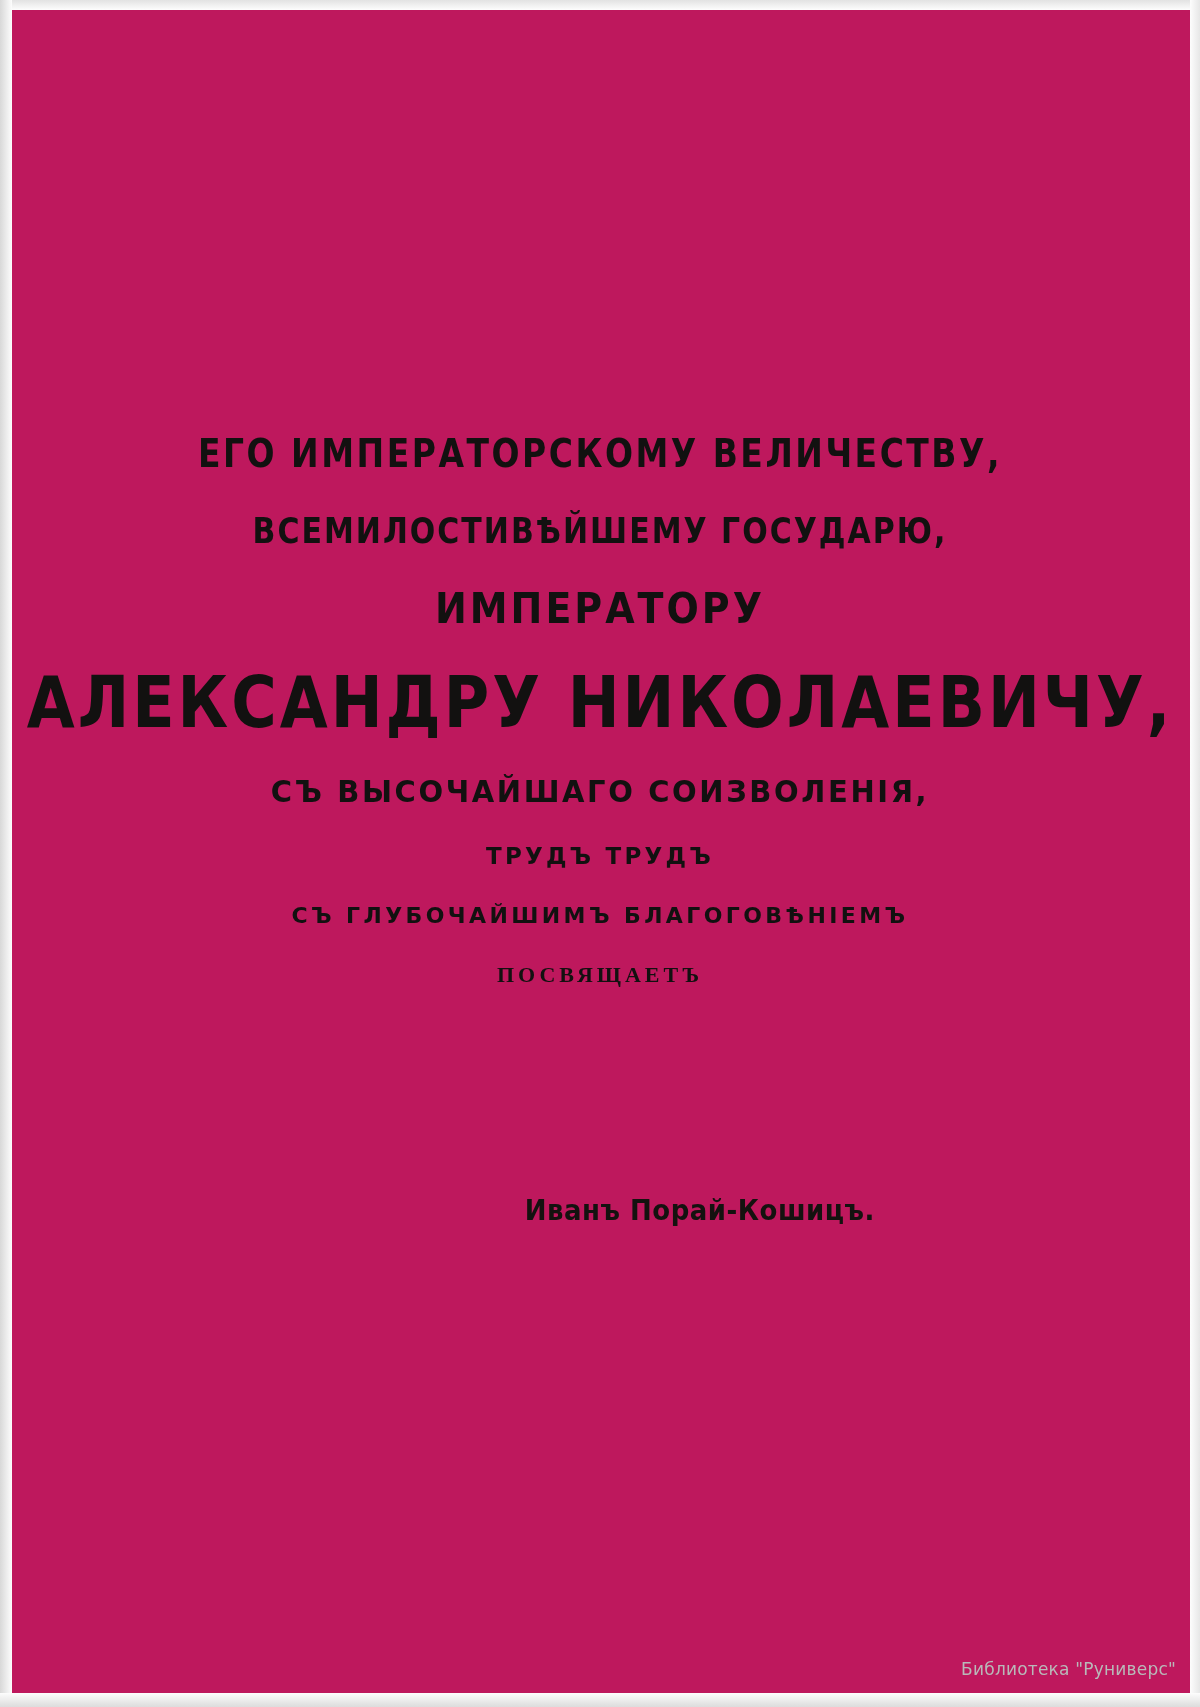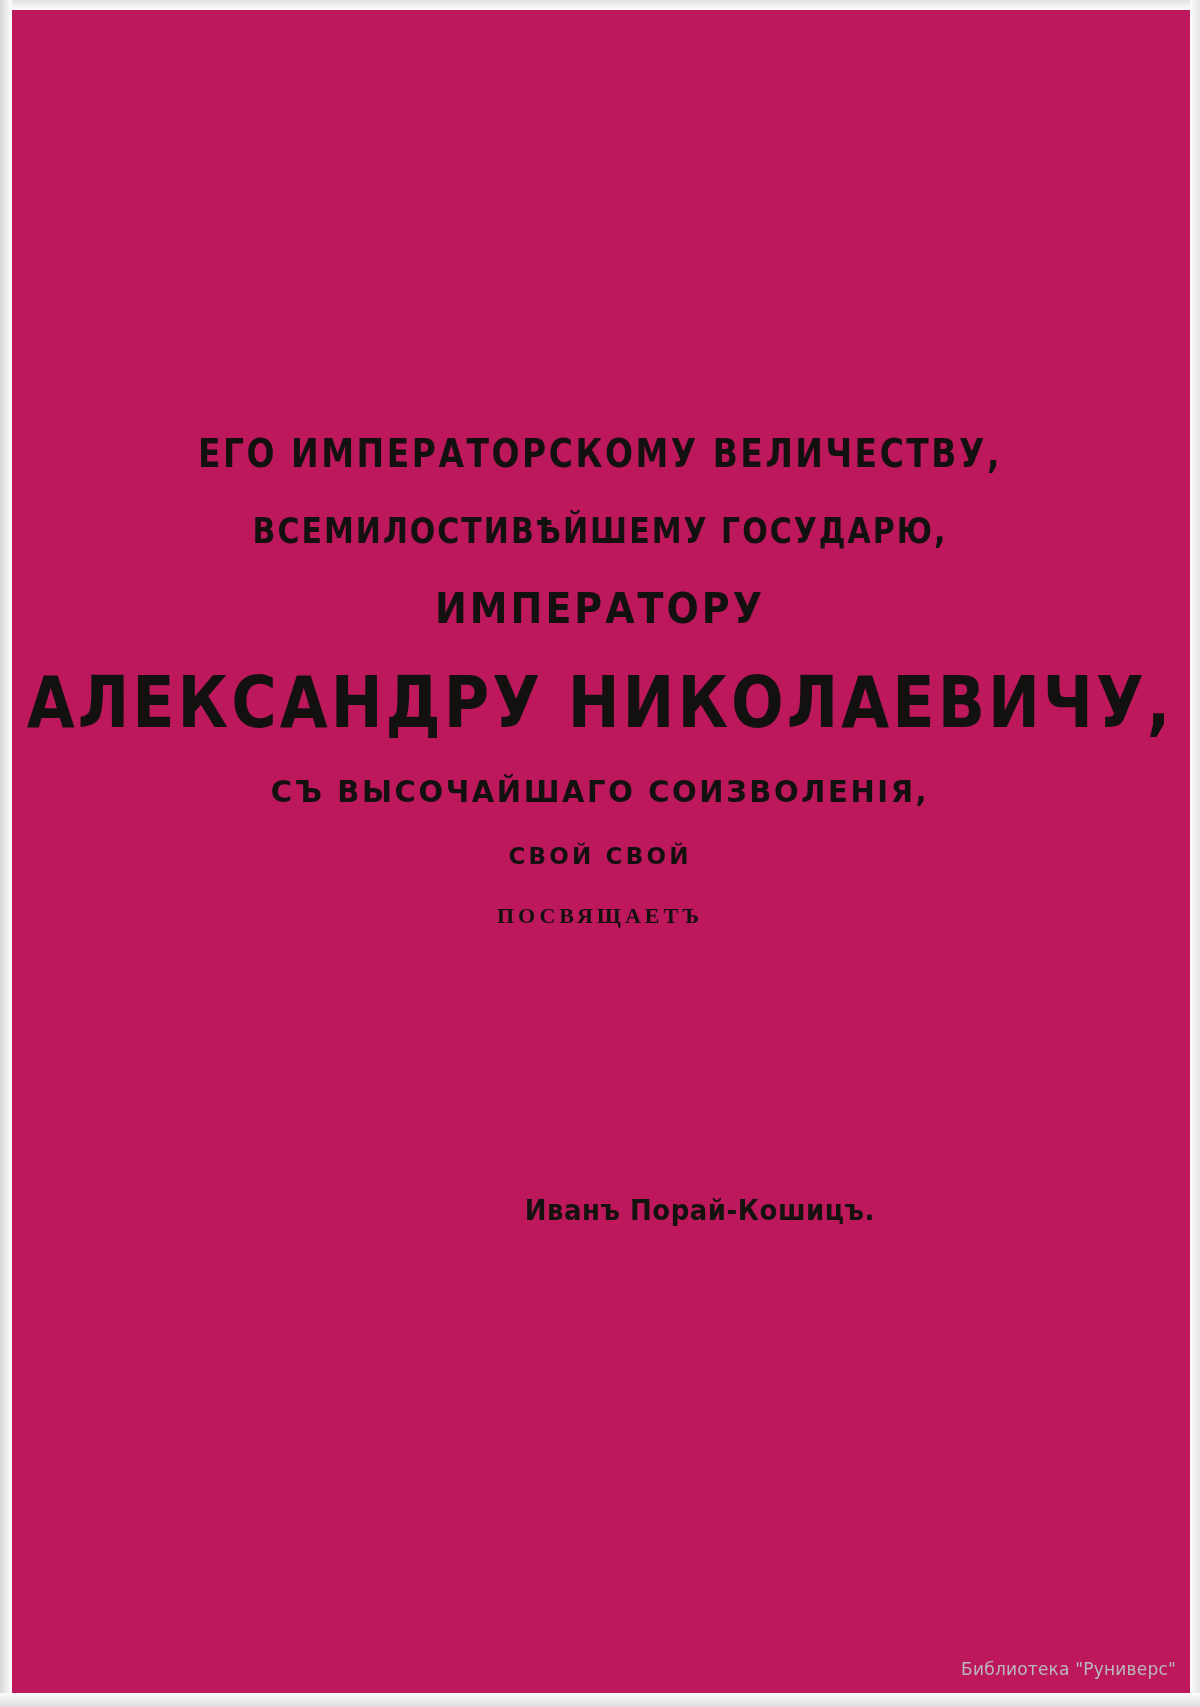--- a/index.html
+++ b/index.html
@@ -160,21 +160,22 @@
   <div class="scan-edge-left"></div>
   <div class="scan-edge-right"></div>
   <div class="scan-edge-bottom"></div>
 
   <div class="dedication">
     <span class="line l1">ЕГО ИМПЕРАТОРСКОМУ ВЕЛИЧЕСТВУ,</span>
     <span class="line l2">ВСЕМИЛОСТИВѢЙШЕМУ ГОСУДАРЮ,</span>
     <span class="line l3">ИМПЕРАТОРУ</span>
     <span class="line l4">АЛЕКСАНДРУ НИКОЛАЕВИЧУ,</span>
     <span class="line l5">СЪ ВЫСОЧАЙШАГО СОИЗВОЛЕНІЯ,</span>
-    <span class="line l6">СВОЙ СВОЙ</span>
+    <span class="line l6">ТРУДЪ ТРУДЪ</span>
+    <span class="line l7">СЪ ГЛУБОЧАЙШИМЪ БЛАГОГОВѢНІЕМЪ</span>
     <span class="line l8">ПОСВЯЩАЕТЪ</span>
   </div>
 
   <div class="signature">
     <span class="sig-text">Иванъ Порай-Кошицъ.</span>
   </div>
 
   <div class="library-stamp">Библиотека "Руниверс"</div>
 
 </div>

